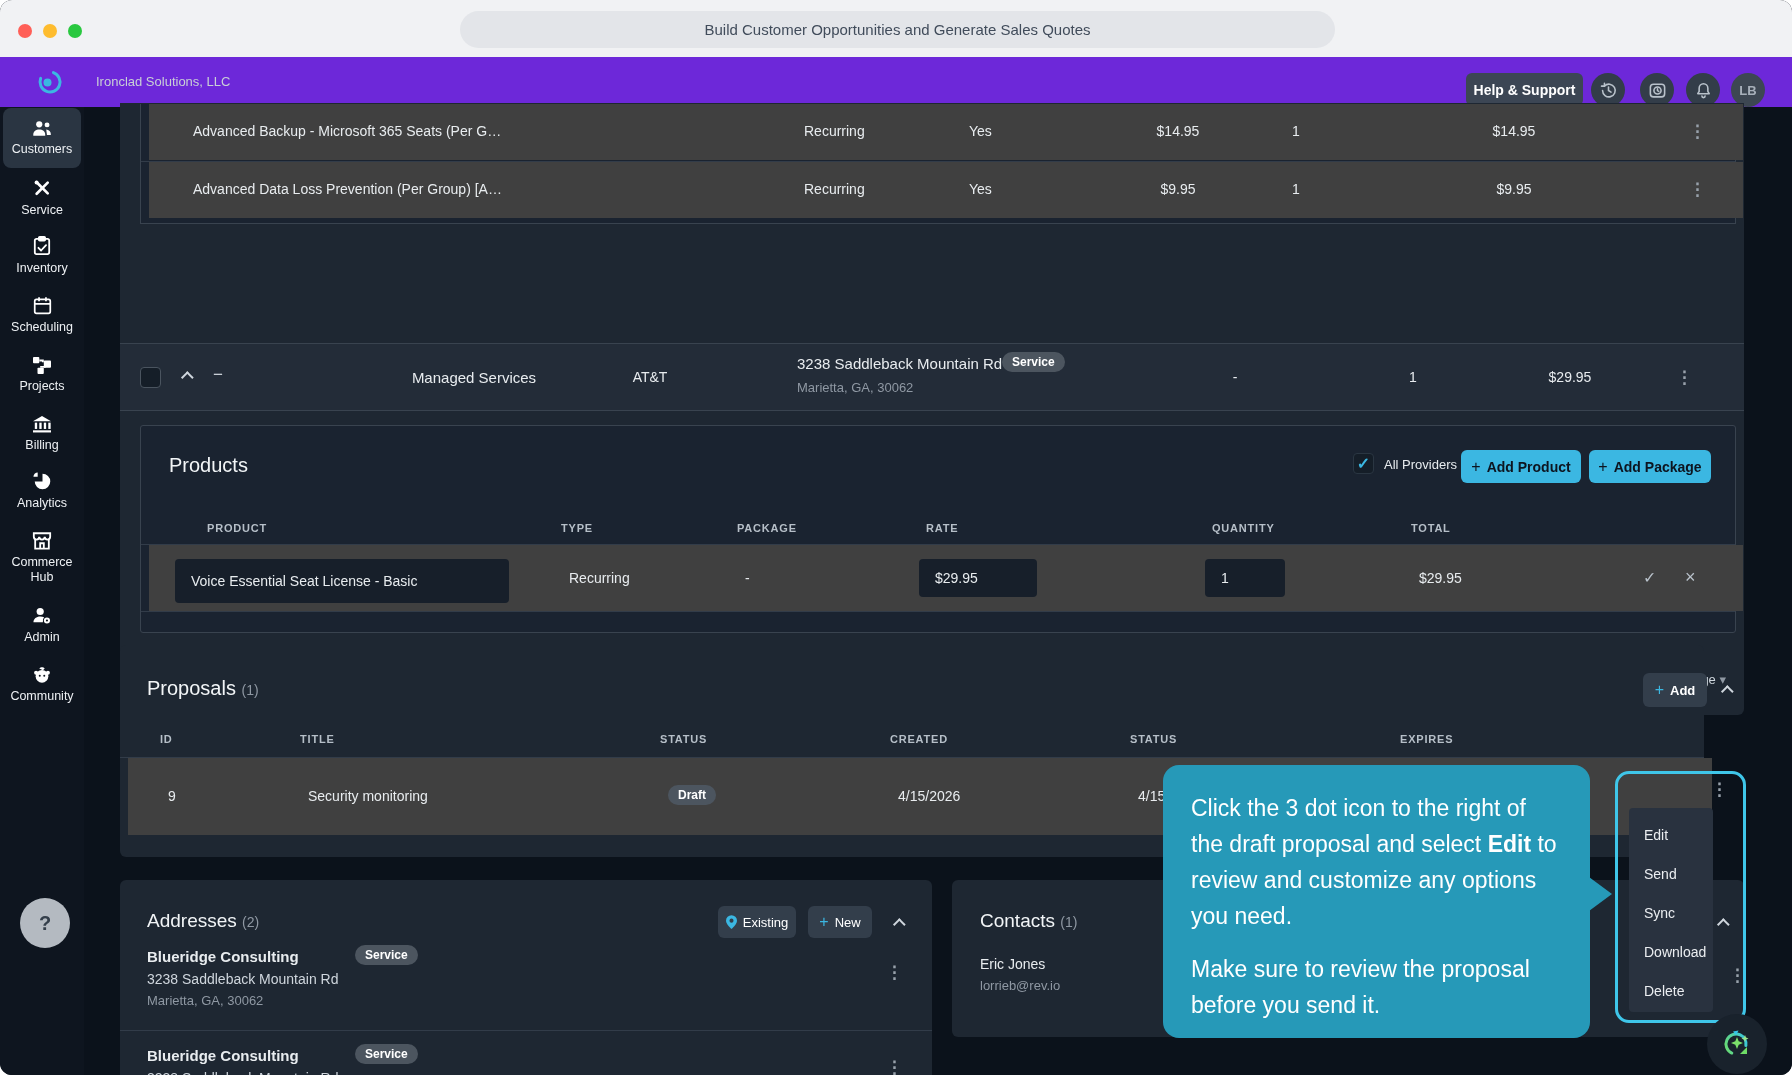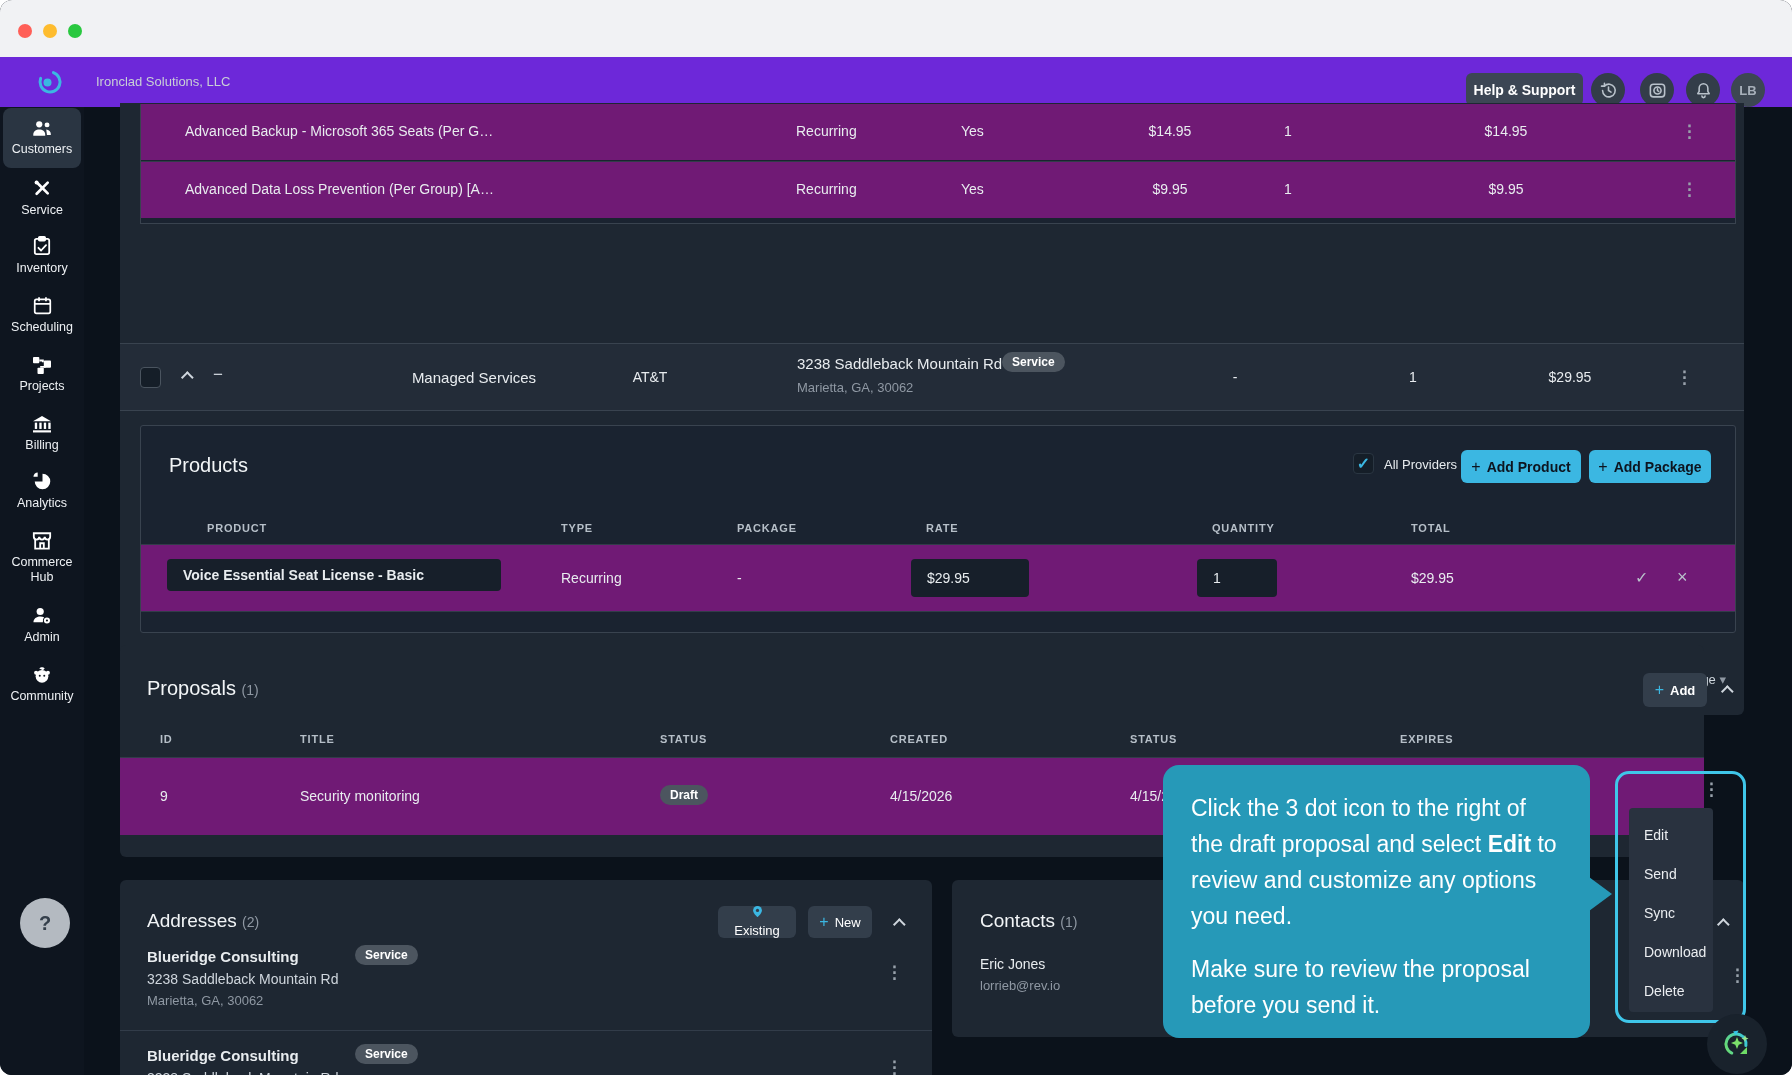--- a/index.html
+++ b/index.html
@@ -46,21 +46,21 @@
   .chk { position:absolute; width:21px; height:21px; border-radius:4px; background:#151e28; border:1.5px solid #4a545f; }
   .chk.checked { border-color:#2a3642; color:#3bb7e2; font-size:16px; font-weight:700; text-align:center; line-height:19px; }
   .btn-cyan { background:#3bb7e2; color:#0d1520; font-size:14px; font-weight:700; border-radius:6px; display:flex; align-items:center; justify-content:center; gap:6px; }
   .btn-dark { background:#333e4b; color:#fff; font-size:13px; font-weight:700; border-radius:6px; display:flex; align-items:center; justify-content:center; gap:6px; }
   .plus { color:#3bb7e2; font-weight:400; font-size:16px; }
   .btn-cyan .plus { color:#0d1520; }
 
   
   .top-panel { position:absolute; left:20px; top:1px; width:1596px; height:120px; background:#1a2330;
                border:1px solid #39434f; border-top:none; }
-  .trow { position:absolute; left:0; width:100%; height:56px; background:#701a75; }
+  .trow { position:absolute; left:8px; width:100%; height:56px; background:#404040; }
 
   .group-row { position:absolute; left:0; top:240px; width:100%; height:68px; background:#232c38; border-top:1px solid #39434f; border-bottom:1px solid #39434f; }
 
   .products-panel { position:absolute; left:20px; top:322px; width:1596px; height:208px; background:#1a2330; border:1px solid #39434f; border-radius:3px; }
   .input-box { position:absolute; background:#171f2a; border-radius:4px; display:flex; align-items:center; padding-left:16px; font-size:14px; color:#e8ecef; }
 
   .pagination { position:absolute; right:18px; top:556px; height:40px; display:flex; align-items:center; gap:18px; font-size:13px; color:#cfd6dd; }
   .pg-box { width:28px; height:28px; background:#333d49; border-radius:4px; display:flex; align-items:center; justify-content:center; color:#fff; }
   .pg-arrow { font-size:18px; color:#cfd6dd; }
   .pg-arrow.disabled { color:#6a7480; }
@@ -86,20 +86,23 @@
 <body>
 
 <div class="window">
 
   <div class="titlebar">
     <div class="traffic">
       <span class="light red"></span>
       <span class="light yellow"></span>
       <span class="light green"></span>
     </div>
+    <div class="title-pill">
+        <span>Build Customer Opportunities and Generate Sales Quotes</span>
+      </div>
   </div>
 
   <div class="appheader">
     <svg class="logo" width="28" height="28" viewBox="0 0 28 28">
       <circle cx="14" cy="14" r="10" fill="none" stroke="#3bb7e2" stroke-width="3" stroke-dasharray="47 16" transform="rotate(-70 14 14)" stroke-linecap="round"></circle>
       <circle cx="11.5" cy="14.5" r="4" fill="#3bb7e2"></circle>
     </svg>
     <span class="company">Ironclad Solutions, LLC</span>
     <div class="help-btn">
         <span>Help &amp; Support</span>
@@ -295,21 +298,21 @@
 
         <span class="hdr" style="left:46px; top:96px;margin-left:20px;">PRODUCT</span>
         <span class="hdr" style="left:420px; top:96px;">TYPE</span>
         <span class="hdr" style="left:596px; top:96px;">PACKAGE</span>
         <span class="hdr" style="left:785px; top:96px;">RATE</span>
         <span class="hdr" style="left:1071px; top:96px;">QUANTITY</span>
         <span class="hdr" style="left:1270px; top:96px;">TOTAL</span>
         <div class="divider" style="top:118px;"></div>
 
         <div class="trow" style="top:119px; height:66px;">
-          <div class="input-box" style="left:26px; top:14px; width:334px; height:32px;font-weight:bold;">
+          <div class="input-box" style="left:26px; top:14px; width:334px; height:44px;">
               <span>Voice Essential Seat License - Basic</span>
             </div>
           <span class="cell" style="left:420px; top:25px;">Recurring</span>
           <span class="cell" style="left:596px; top:25px;">-</span>
           <div class="input-box" style="left:770px; top:14px; width:118px; height:38px;">
               <span>$29.95</span>
             </div>
           <div class="input-box" style="left:1056px; top:14px; width:80px; height:38px;">
               <span>1</span>
             </div>
@@ -356,21 +359,21 @@
         <span class="cell" style="left:1010px; top:30px;">4/15/2026</span>
         <span class="kebab" style="left:1583px; top:24px;">⋮</span>
       </div>
     </div>
 
     <div class="card" style="left:36px; top:773px; width:812px; height:302px; border-radius:6px 6px 0 0;">
       <div class="section-title" style="left:27px; top:30px; font-size:19px;">
         <span>Addresses</span>
         <span class="count">(2)</span>
       </div>
-      <div class="btn-dark" style="position:absolute; left:598px; top:26px; width:78px; height:32px; font-weight:400;flex-direction:column;">
+      <div class="btn-dark" style="position:absolute; left:598px; top:26px; width:78px; height:32px; font-weight:400;">
         <svg width="11" height="14" viewBox="0 0 12 15">
             <path d="M6 0a6 6 0 0 1 6 6c0 4-6 9-6 9S0 10 0 6a6 6 0 0 1 6-6z" fill="#3bb7e2"></path>
             <circle cx="6" cy="6" r="2.2" fill="#333e4b"></circle>
           </svg>
         <span>Existing</span>
       </div>
       <div class="btn-dark" style="position:absolute; left:688px; top:26px; width:64px; height:32px; font-weight:400;">
         <span class="plus">+</span>
           <span>New</span>
       </div>

